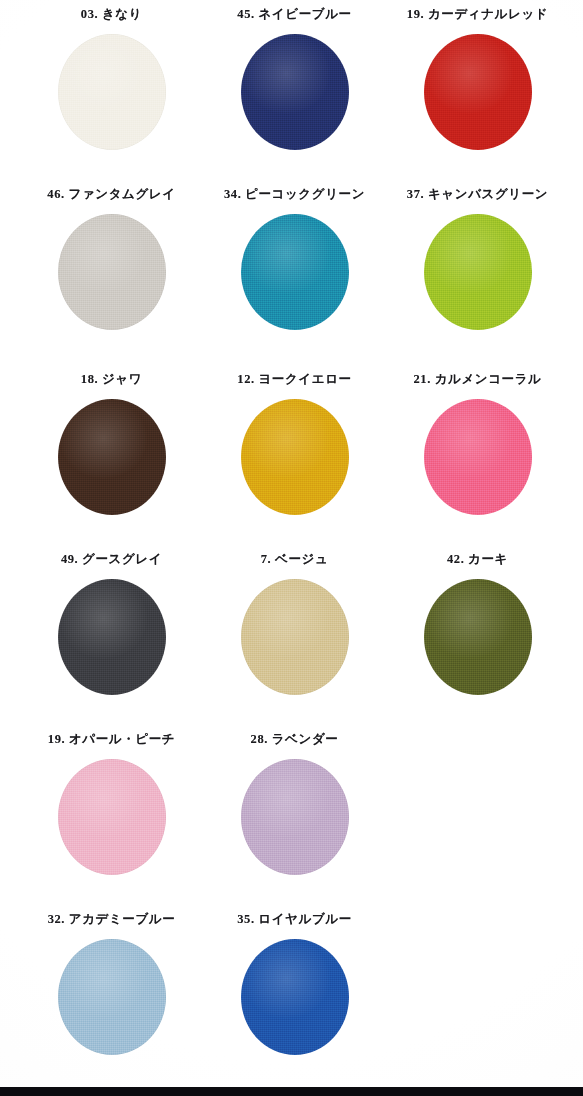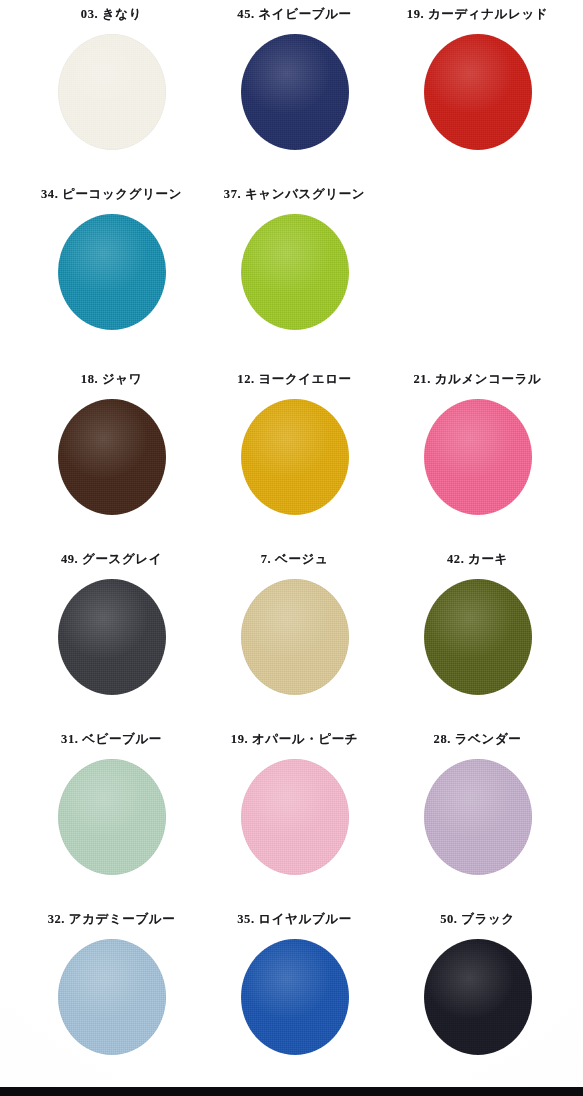--- a/index.html
+++ b/index.html
@@ -130,20 +130,24 @@
         <div class="swatch-label">45. ネイビーブルー</div>
         <div class="swatch" style="background-color: rgb(36, 48, 105);"></div>
       </div>
       <div class="cell">
         <div class="swatch-label">19. カーディナルレッド</div>
         <div class="swatch" style="background-color: rgb(197, 33, 27);"></div>
       </div>
     </div>
     <div class="row" style="top: 188px; padding-left: 20px;">
       <div class="cell">
+        <div class="swatch-label">46. ファンタムグレイ</div>
+        <div class="swatch pale" style="background-color: rgb(205, 201, 195);"></div>
+      </div>
+      <div class="cell">
         <div class="swatch-label">34. ピーコックグリーン</div>
         <div class="swatch" style="background-color: rgb(28, 138, 169);"></div>
       </div>
       <div class="cell">
         <div class="swatch-label">37. キャンバスグリーン</div>
         <div class="swatch" style="background-color: rgb(156, 194, 39);"></div>
       </div>
     </div>
     <div class="row" style="top: 373px; padding-left: 20px;">
       <div class="cell">
@@ -168,41 +172,33 @@
         <div class="swatch-label">7. ベージュ</div>
         <div class="swatch pale" style="background-color: rgb(212, 195, 146);"></div>
       </div>
       <div class="cell">
         <div class="swatch-label">42. カーキ</div>
         <div class="swatch" style="background-color: rgb(87, 95, 38);"></div>
       </div>
     </div>
     <div class="row" style="top: 733px; padding-left: 20px;">
       <div class="cell">
-        <div class="swatch-label">31. ベビーブルー</div>
-        <div class="swatch pale" style="background-color: rgb(174, 207, 184);"></div>
-      </div>
-      <div class="cell">
         <div class="swatch-label">19. オパール・ピーチ</div>
         <div class="swatch pale" style="background-color: rgb(239, 179, 199);"></div>
       </div>
       <div class="cell">
         <div class="swatch-label">28. ラベンダー</div>
         <div class="swatch pale" style="background-color: rgb(192, 169, 200);"></div>
       </div>
     </div>
     <div class="row" style="top: 913px; padding-left: 20px;">
       <div class="cell">
         <div class="swatch-label">32. アカデミーブルー</div>
         <div class="swatch pale" style="background-color: rgb(156, 189, 212);"></div>
       </div>
       <div class="cell">
         <div class="swatch-label">35. ロイヤルブルー</div>
         <div class="swatch" style="background-color: rgb(31, 83, 168);"></div>
       </div>
-      <div class="cell">
-        <div class="swatch-label">50. ブラック</div>
-        <div class="swatch" style="background-color: rgb(27, 27, 36);"></div>
-      </div>
     </div>
   </div>
 
 <div class="bottom-bar" style="background: rgb(11, 11, 15);"></div>
 
 </body></html>

